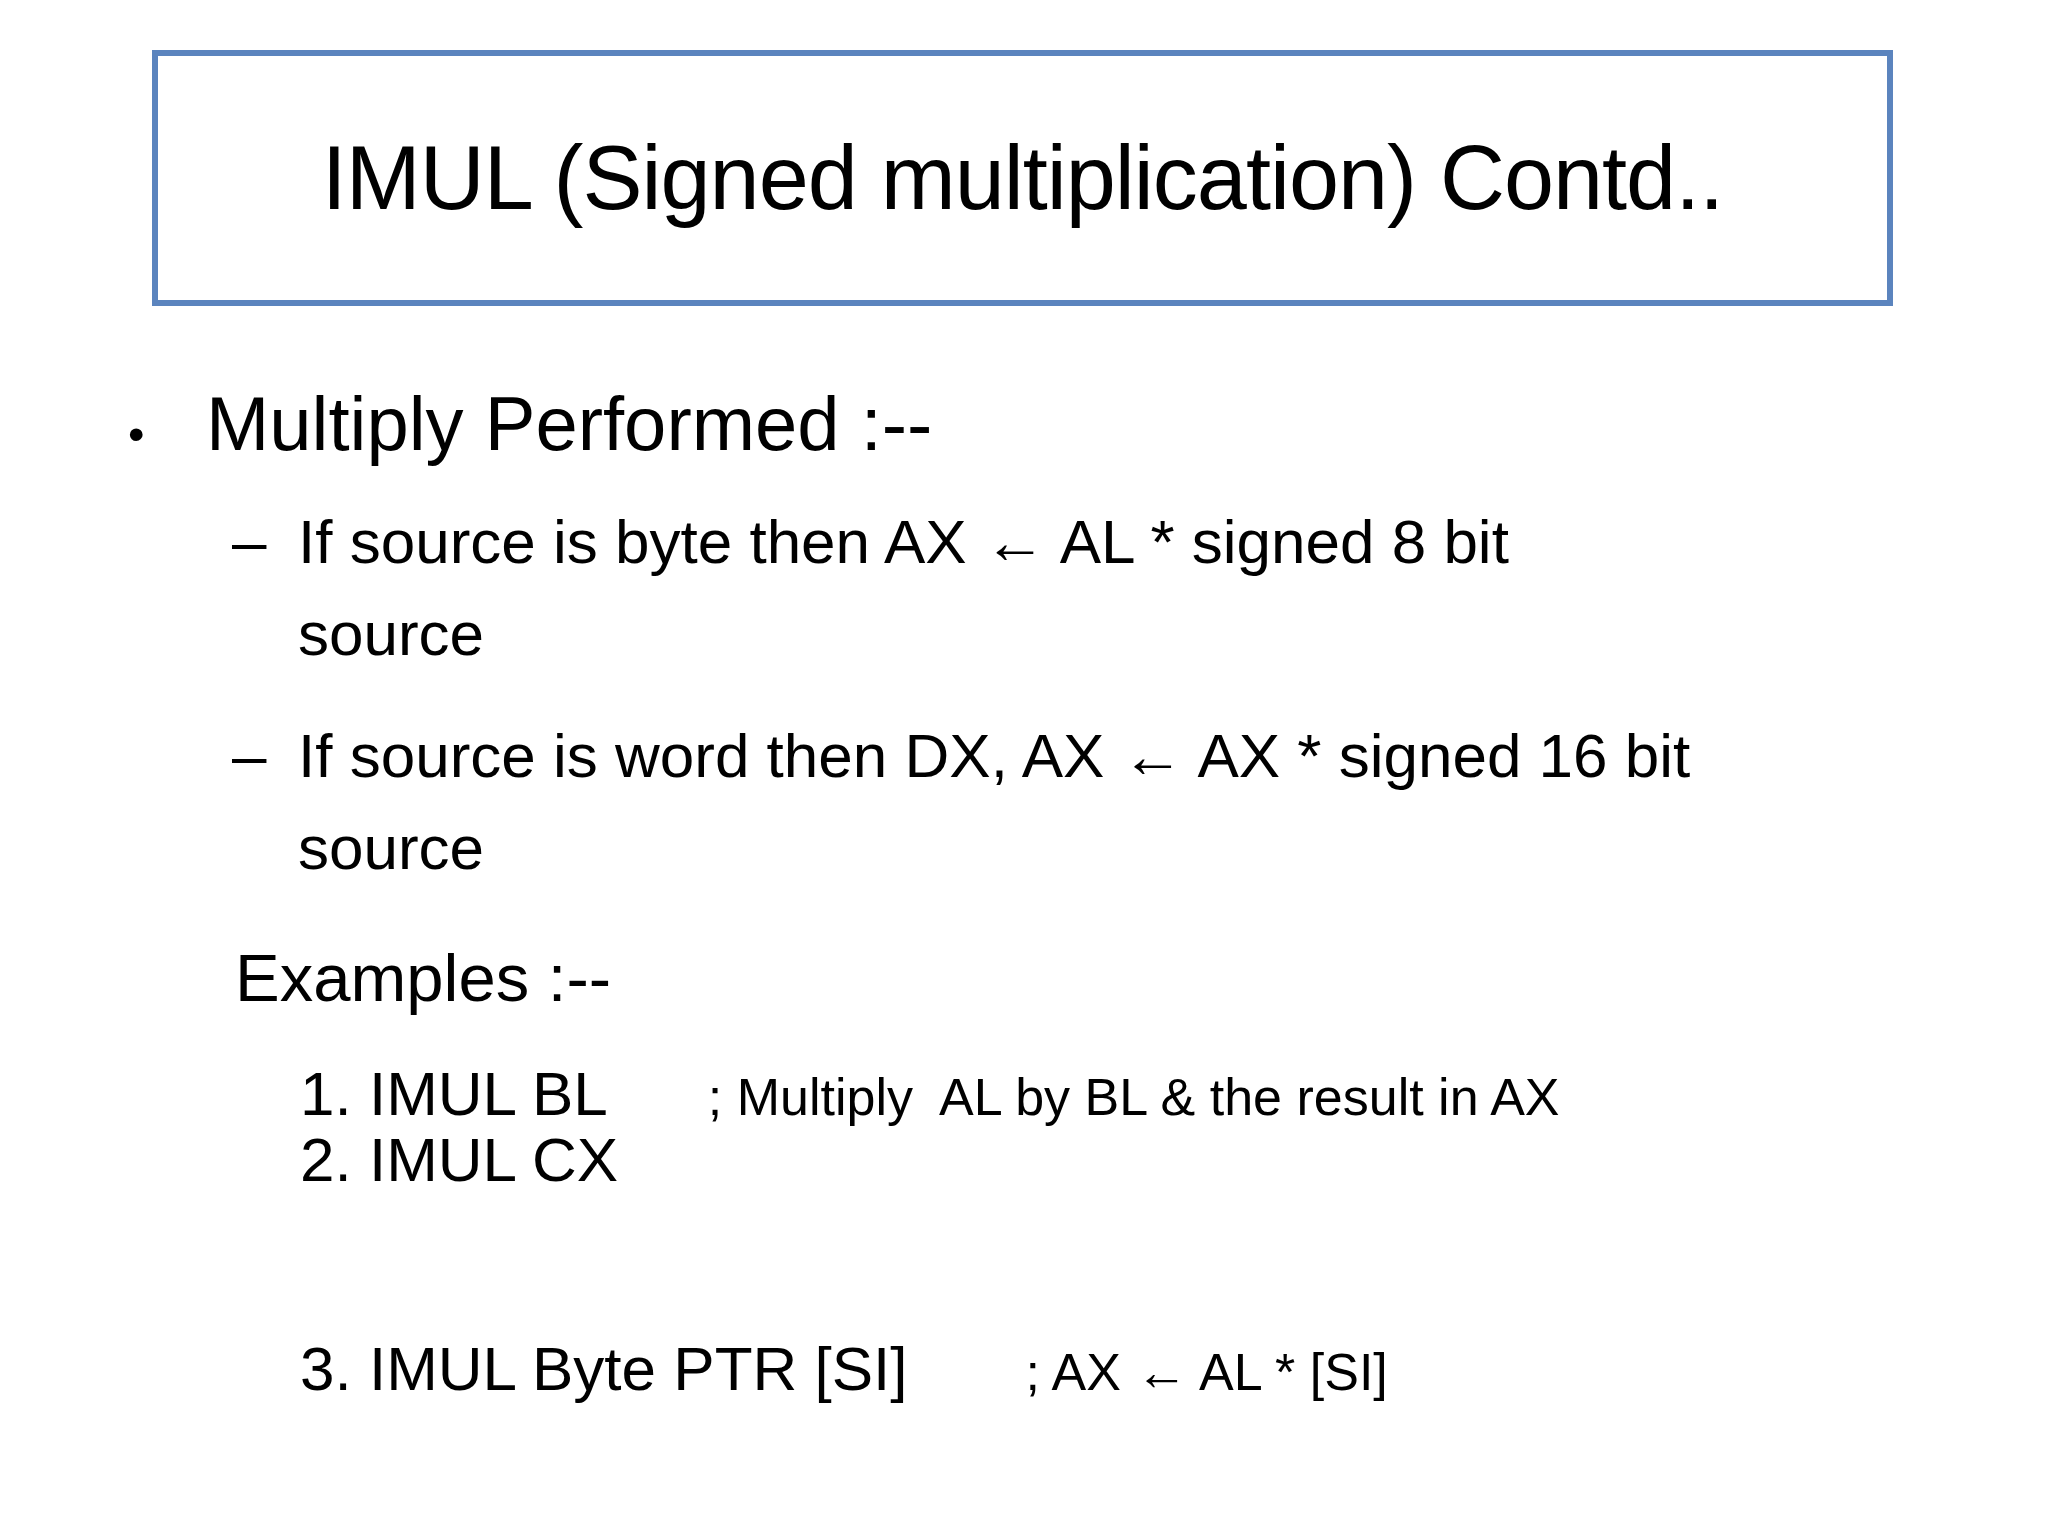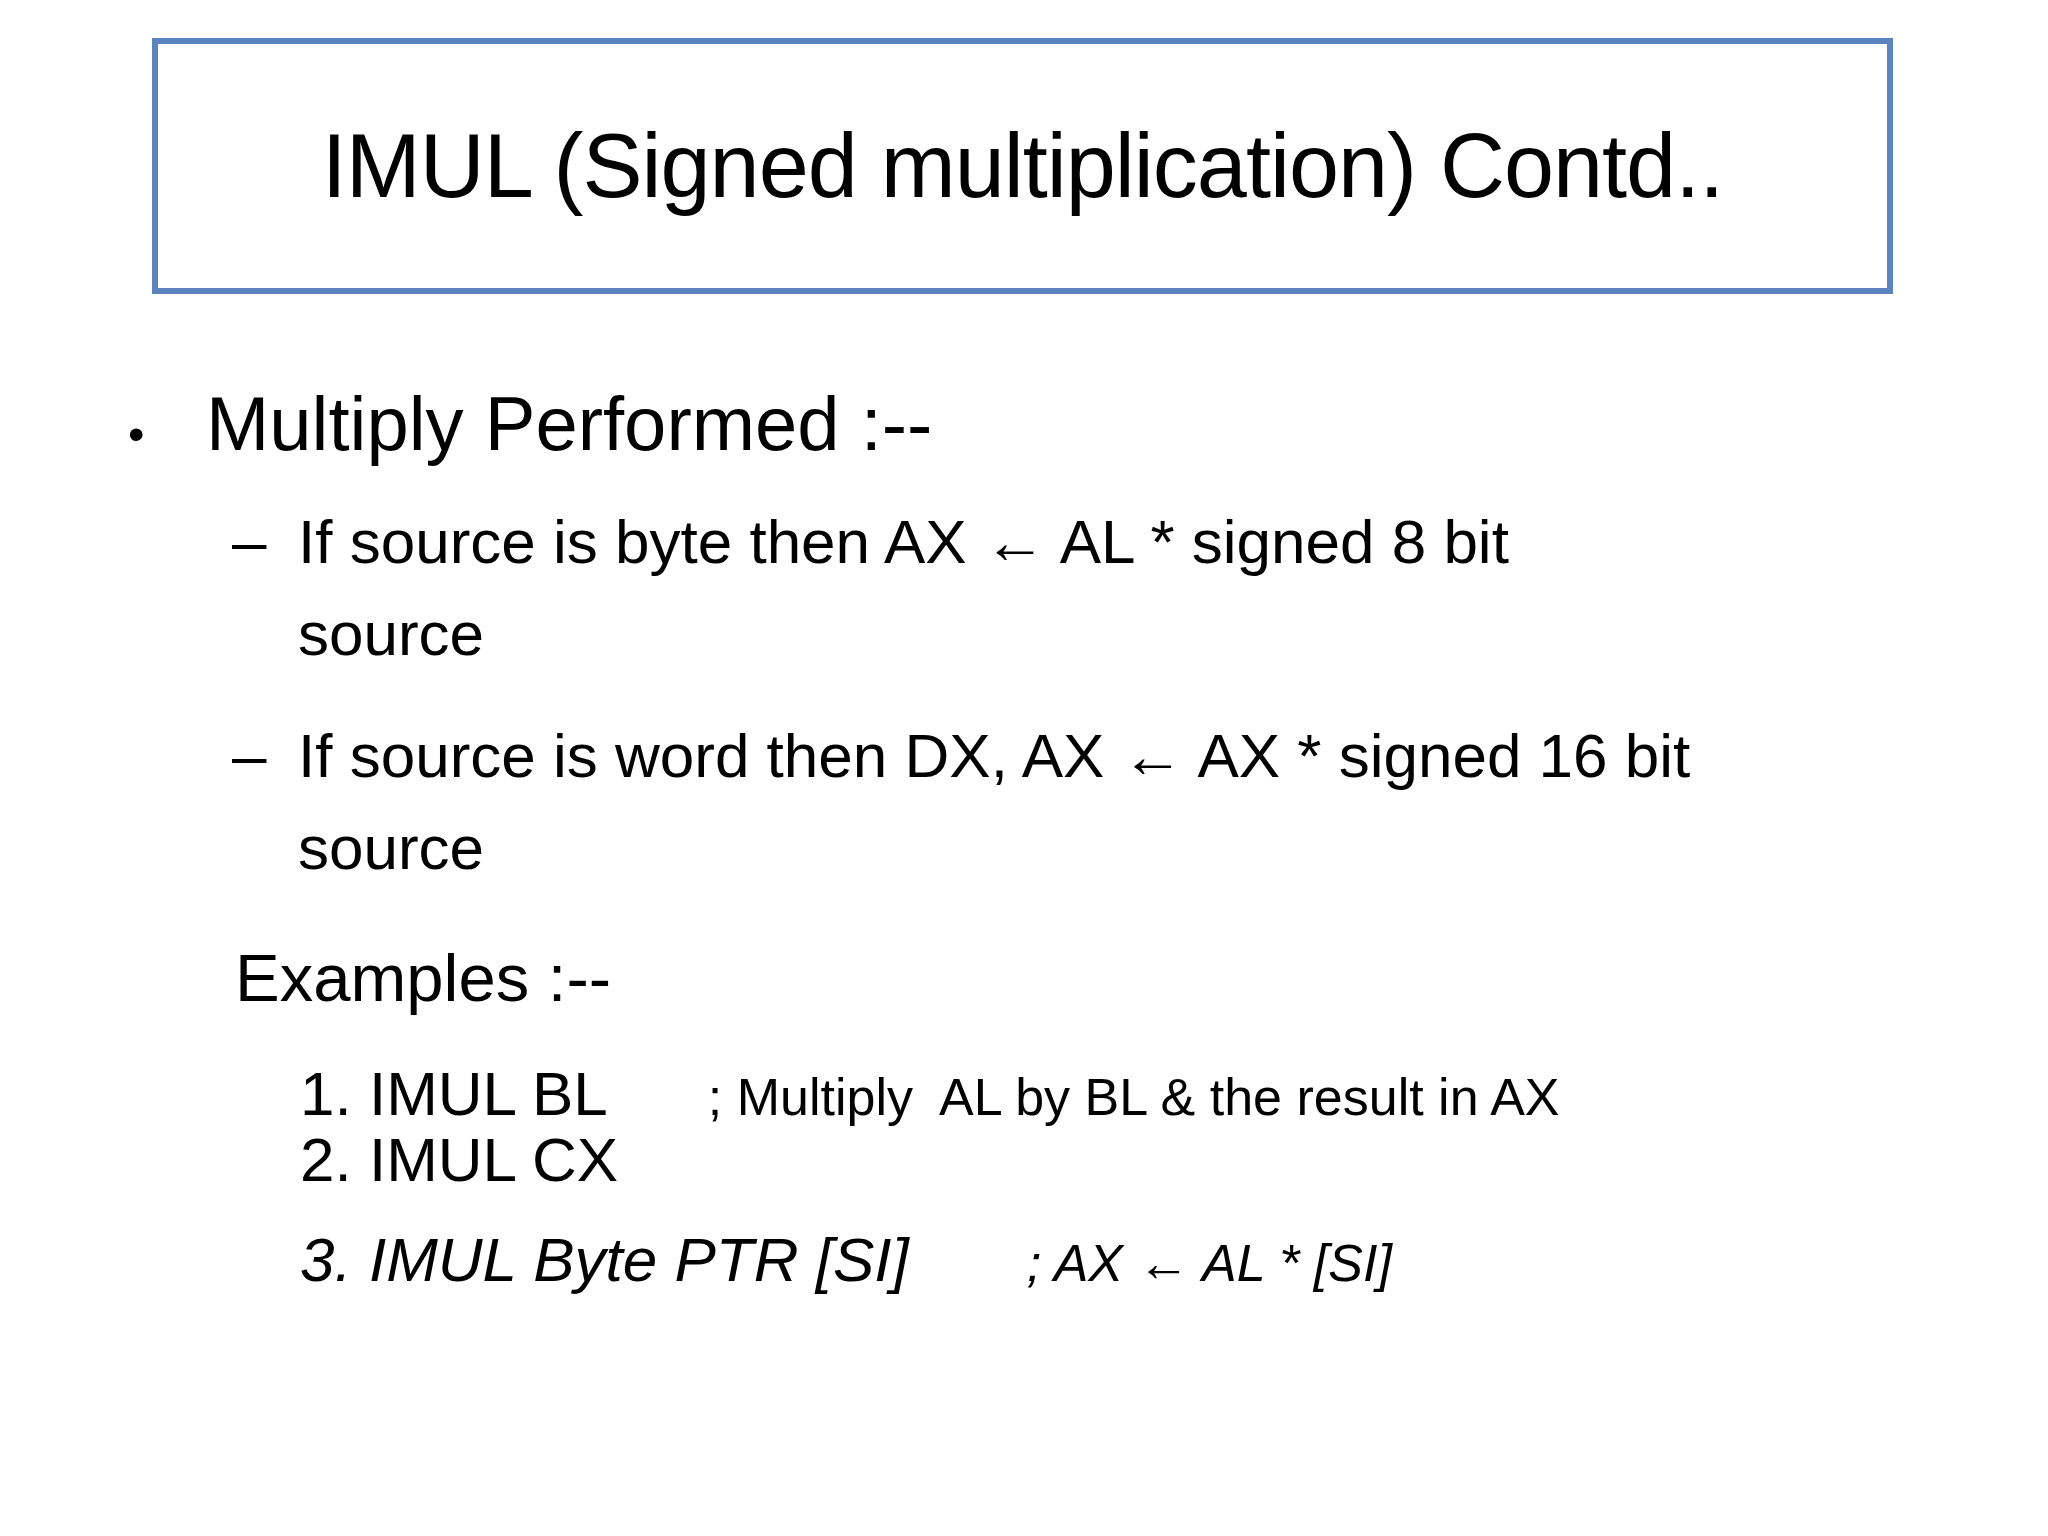--- a/index.html
+++ b/index.html
@@ -8,21 +8,21 @@
     width: 2048px;
     height: 1536px;
     background: #ffffff;
     color: #000000;
     font-family: "Liberation Sans", sans-serif;
     overflow: hidden;
   }
   .title-box {
     position: absolute;
     left: 152px;
-    top: 38px;
+    top: 50px;
     width: 1741px;
     height: 256px;
     border: 6px solid #5b84be;
     box-sizing: border-box;
     display: flex;
     align-items: center;
     justify-content: center;
   }
   .title {
     font-size: 90px;
@@ -65,21 +65,21 @@
     line-height: 1.15;
   }
   .example .comment {
     font-size: 52px;
     margin-left: 92px;
     white-space: pre-wrap;
   }
   .example-3 .comment { margin-left: 118px; }
   .example-1 { top: 1058px; gap: 8px; }
   .example-2 { top: 1124px; }
-  .example-3 { top: 1224px; font-style: italic; }
+  .example-3 { top: 1333px; }
   .text { white-space: pre-wrap; }
   .arrow { font-weight: bold; }
 </style>
 </head>
 <body>
 
 <div class="slide">
 
   <div class="title-box">
     <div class="title">IMUL (Signed multiplication) Contd..</div>

